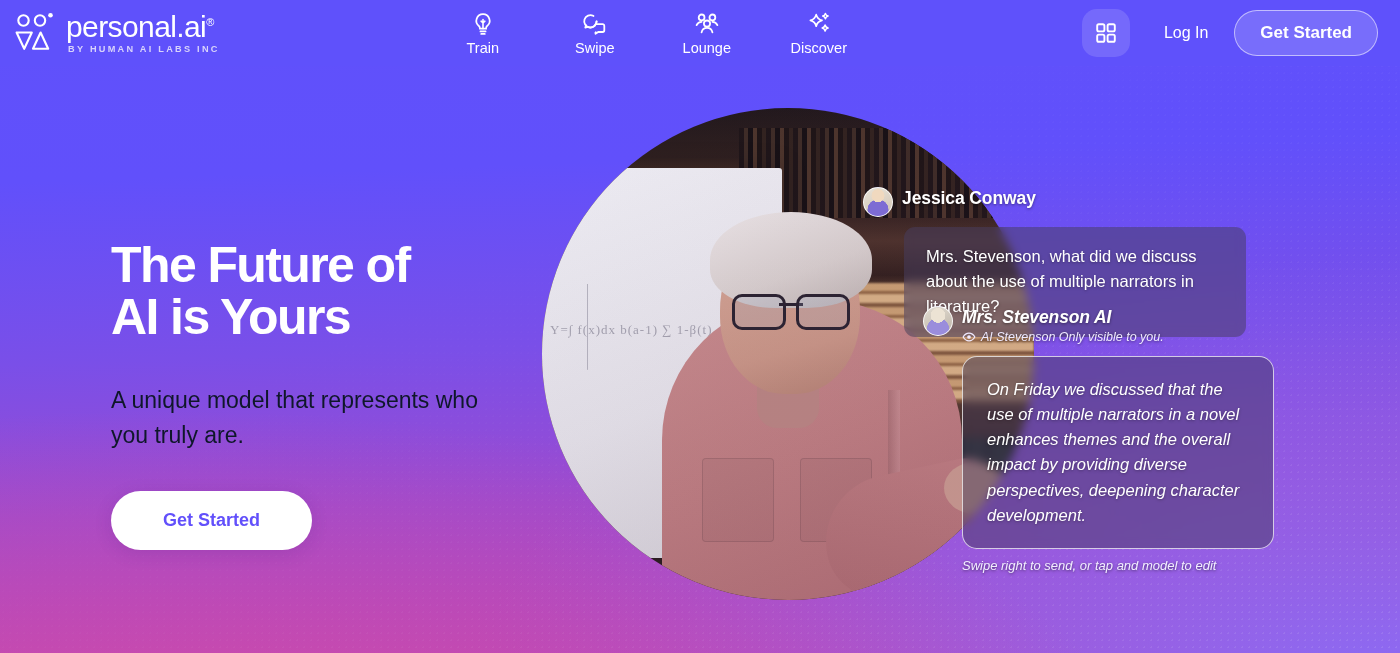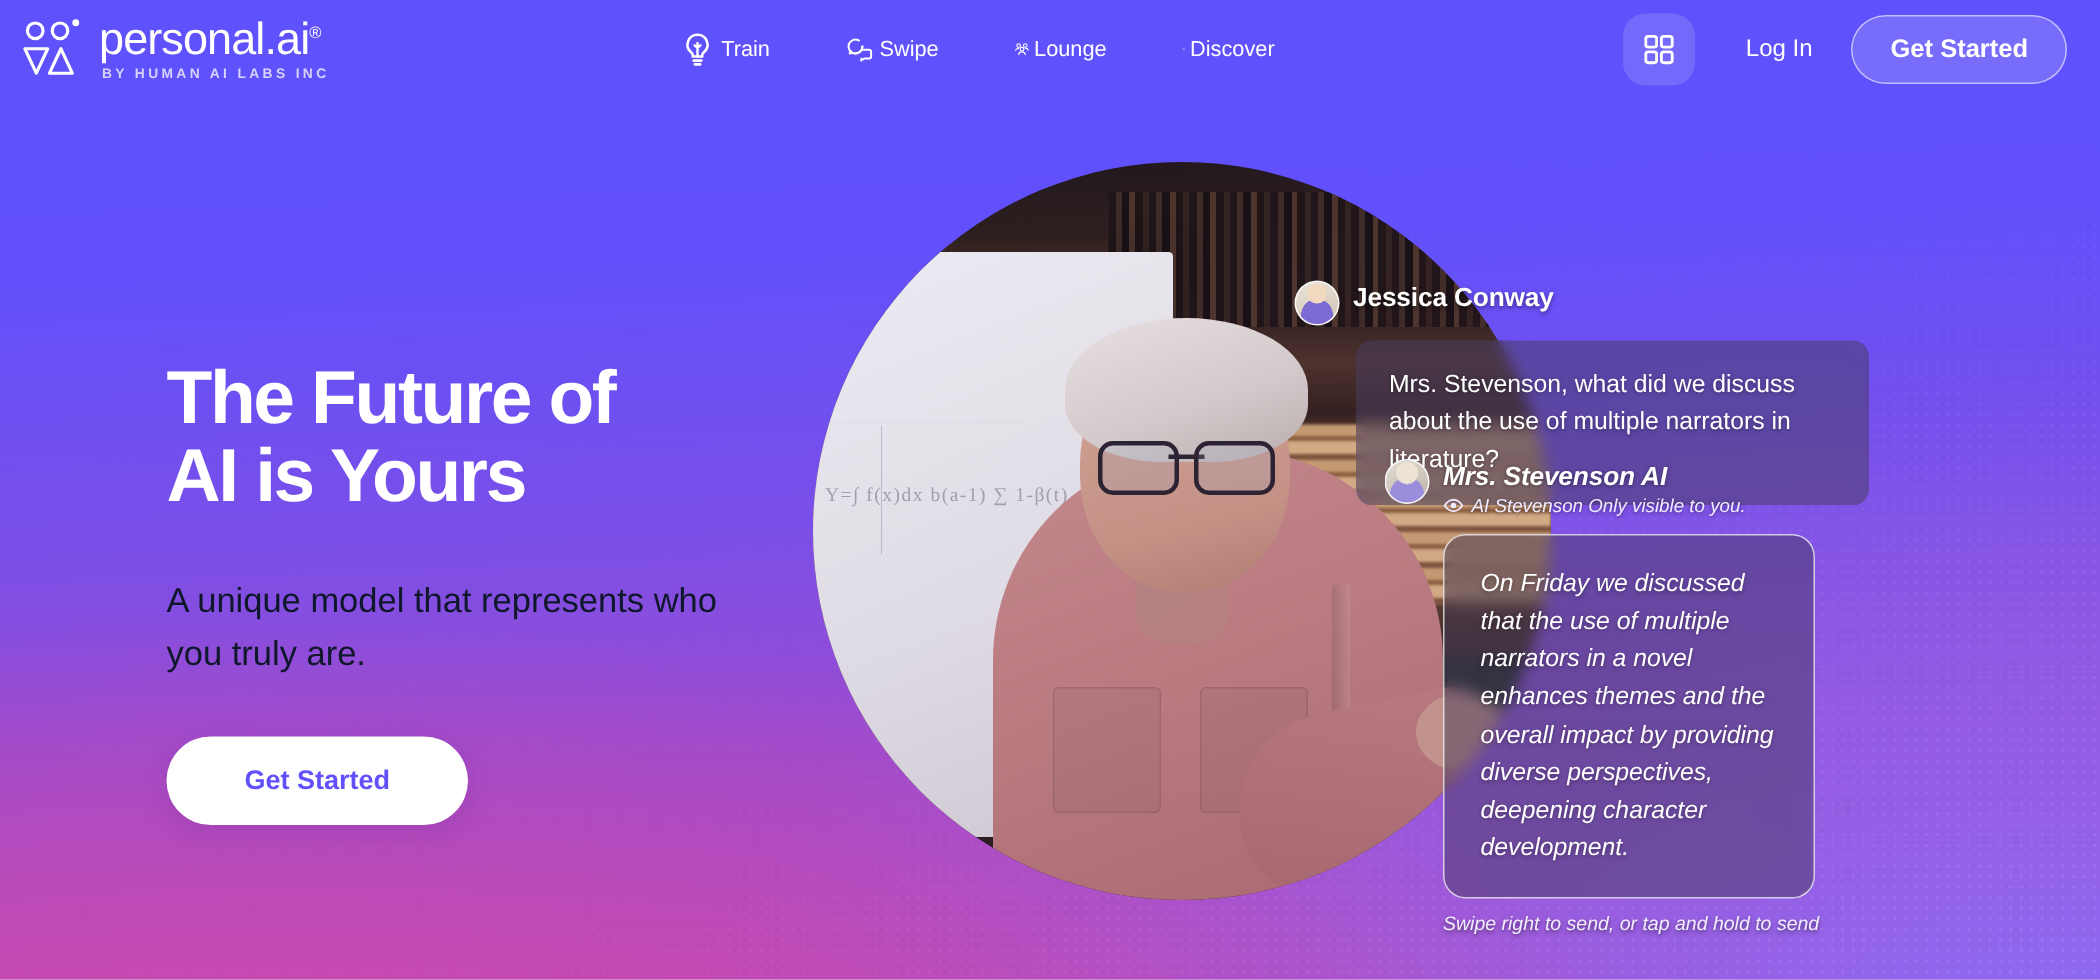--- a/index.html
+++ b/index.html
@@ -37,21 +37,21 @@
   .logo-text { margin-left:8px; line-height:1; }
   .logo-word { font-size:30px; color:#fff; letter-spacing:-0.6px; font-weight:400; display:block; }
   .logo-word sup { font-size:11px; vertical-align:super; }
   .logo-sub {
     display:block; font-size:9.2px; color:#d8d3fb;
     letter-spacing:2.25px; margin-top:3px; margin-left:2px; font-weight:700;
   }
 
   nav { display:flex; gap:50px; margin-left:auto; }
   .nav-item {
-    display:flex; align-items:center; gap:3px;
+    display:flex; flex-direction:column; align-items:center; gap:3px;
     cursor:pointer; width:62px;
   }
   .nav-item svg { width:26px; height:26px; display:block; }
   .nav-label { font-size:14.5px; color:#fff; }
 
   .header-right { display:flex; align-items:center; gap:0; margin-left:auto; margin-right:22px; }
   .grid-btn {
     width:48px; height:48px; border-radius:15px;
     background:rgba(255,255,255,0.14);
     display:flex; align-items:center; justify-content:center;
@@ -231,21 +231,21 @@
     backdrop-filter:blur(5px);
     text-shadow:0 1px 3px rgba(0,0,0,.35);
   }
   .bubble-wrap { position:relative; }
 
   #msg1 { left:863px; top:173px; width:400px; }
   #msg1 .bubble-wrap { margin-top:10px; margin-left:41px; width:342px; }
 
   #msg2 { left:923px; top:292px; width:420px;font-style:italic; }
   #msg2 .bubble-wrap {
-    margin-top:12px; margin-left:39px; width:248px;
+    margin-top:12px; margin-left:39px; width:312px;
   }
   #msg2 .bubble {
     border:1.3px solid rgba(255,255,255,.72);
     border-radius:15px;
     background:rgba(62,55,86,.46);
     padding:20px 22px 20px 24px;
   }
   .hint {
     font-size:13px; color:#f2eeff; margin-top:9px; margin-left:39px;
     text-shadow:0 1px 3px rgba(0,0,0,.5);
@@ -389,14 +389,14 @@
           <circle cx="8" cy="8" r="2.1" fill="#efeaff"></circle>
         </svg>
         <span>AI Stevenson Only visible to you.</span>
       </div>
     </div>
   </div>
   <div class="bubble-wrap">
     <div class="bubble">On Friday we discussed that the use of multiple narrators in a novel enhances themes and the overall impact by providing diverse perspectives, deepening character development.</div>
     <div class="dots"></div>
   </div>
-  <div class="hint">Swipe right to send, or tap and hold to send</div>
+  <div class="hint">Swipe right to send, or tap and model to edit</div>
 </div>
 
 </body></html>

